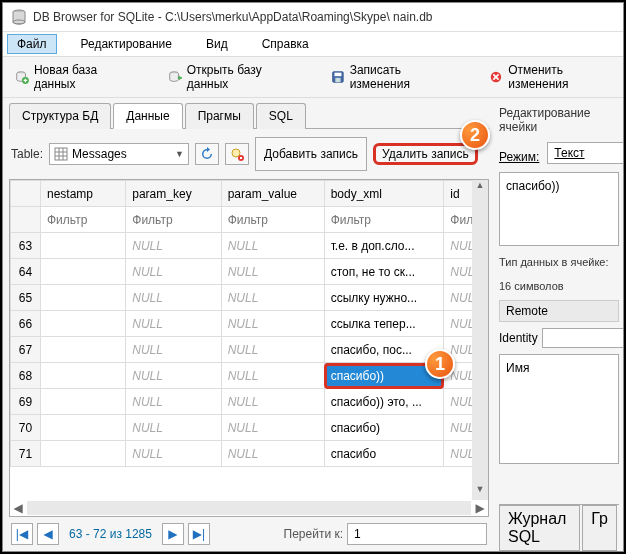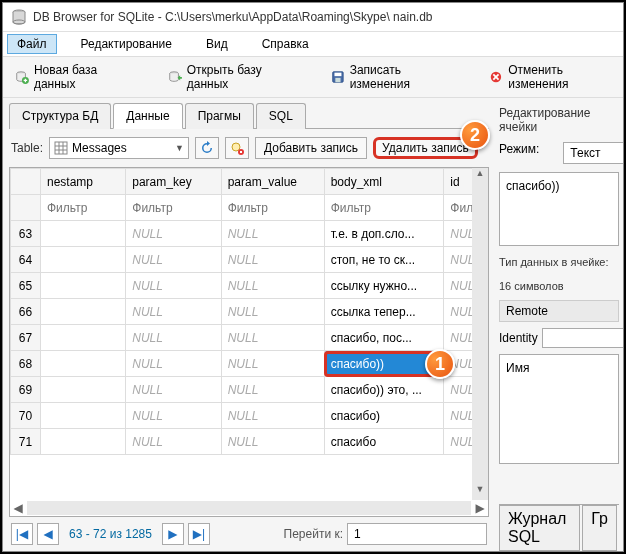--- a/index.html
+++ b/index.html
@@ -20,21 +20,21 @@
 .tabs { display: flex; border-bottom: 1px solid #aaa; }
 .tab { padding: 5px 12px; border: 1px solid #aaa; border-bottom: none; margin-right: 2px; background: #f0f0f0; cursor: pointer; border-radius: 3px 3px 0 0; position: relative; top: 1px; }
 .tab.active { background: #fff; border-bottom: 1px solid #fff; }
 .tablebar { display: flex; align-items: center; gap: 6px; padding: 8px 2px; }
 .tablebar .lbl { color: #333; }
 .combo { flex: 0 0 140px; display: flex; align-items: center; border: 1px solid #aaa; background: #fff; height: 22px; padding: 0 4px; gap: 4px; }
 .combo .icon { width: 14px; height: 14px; }
 .combo .txt { flex: 1; }
 .combo .arrow { font-size: 9px; color: #555; }
 .iconbtn { width: 24px; height: 22px; border: 1px solid #aaa; background: #f8f8f8; display: flex; align-items: center; justify-content: center; cursor: pointer; }
-.txtbtn { height: 22px; border: 1px solid #aaa; background: #f8f8f8; padding: 4px 8px; display: flex; align-items: center; cursor: pointer; }
+.txtbtn { height: 22px; border: 1px solid #aaa; background: #f8f8f8; padding: 16px 8px; display: flex; align-items: center; cursor: pointer; }
 .txtbtn.highlight { border: 3px solid #d73224; border-radius: 6px; padding: 0 6px; font-weight: 500; }
 .grid-wrap { flex: 1; border: 1px solid #aaa; background: #fff; display: flex; flex-direction: column; overflow: hidden; }
 .grid { flex: 1; overflow: auto; position: relative; }
 table { border-collapse: collapse; width: 100%; }
 th, td { border: 1px solid #ddd; padding: 4px 6px; text-align: left; height: 26px; white-space: nowrap; }
 th { background: #f5f5f5; font-weight: 400; }
 th.rowh { background: #f5f5f5; width: 30px; text-align: center; font-weight: 400; }
 .filter-row td { padding: 0; }
 .filter-row input { width: 100%; border: none; padding: 4px 6px; background: #fff; color: #999; font-style: normal; }
 .null { color: #aaa; font-style: italic; }
@@ -46,21 +46,21 @@
 .vscroll { position: absolute; right: 0; top: 0; bottom: 0; width: 16px; background: #e8e8e8; display: flex; flex-direction: column; }
 .vscroll .va { height: 16px; text-align: center; color: #666; cursor: pointer; font-size: 9px; }
 .vscroll .vtrack { flex: 1; position: relative; }
 .pager { display: flex; align-items: center; gap: 4px; padding: 6px 2px; }
 .pgbtn { width: 22px; height: 22px; border: 1px solid #aaa; background: #fff; display: flex; align-items: center; justify-content: center; cursor: pointer; color: #2070c0; }
 .pager .info { padding: 0 6px; color: #0369a1; }
 .pager .spacer { flex: 1; }
 .pager .jump-lbl { color: #555; }
 .pager .jump { width: 140px; height: 22px; border: 1px solid #aaa; padding: 0 6px; }
 .right .redlabel { color: #333; padding: 4px 0; }
-.right .moderow { display: flex; align-items: flex-start; gap: 24px; padding: 4px 0; }
+.right .moderow { display: flex; align-items: flex-end; gap: 8px; padding: 4px 0; text-decoration: underline; }
 .right .modeinp { flex: 1; height: 22px; border: 1px solid #aaa; padding: 0 6px; background: #fff; }
 .right .bigbox { border: 1px solid #aaa; background: #fff; padding: 6px; height: 74px; margin-top: 4px; }
 .right .meta { color: #333; padding: 10px 0 2px; font-size: 11px; }
 .right .section { background: #eaeaea; border: 1px solid #ccc; padding: 3px 6px; margin-top: 6px; }
 .right .identrow { display: flex; align-items: center; gap: 4px; padding: 6px 0; }
 .right .identrow input { flex: 1; height: 20px; border: 1px solid #aaa; padding: 0 4px; }
 .right .namebox { border: 1px solid #aaa; background: #fff; padding: 6px; height: 110px; }
 .right .bottomtabs { display: flex; border-top: 1px solid #aaa; margin-top: auto; }
 .right .bottomtabs .bt { padding: 4px 8px; border: 1px solid #aaa; margin-right: 2px; background: #f0f0f0; font-size: 16px; }
 .badge { position: absolute; width: 30px; height: 30px; border-radius: 50%; background: radial-gradient(circle at 30% 30%, #ff9a3d, #e85410); border: 2px solid #fff; color: #fff; font-weight: bold; font-size: 18px; display: flex; align-items: center; justify-content: center; box-shadow: 0 2px 4px rgba(0,0,0,.4); z-index: 100; }

